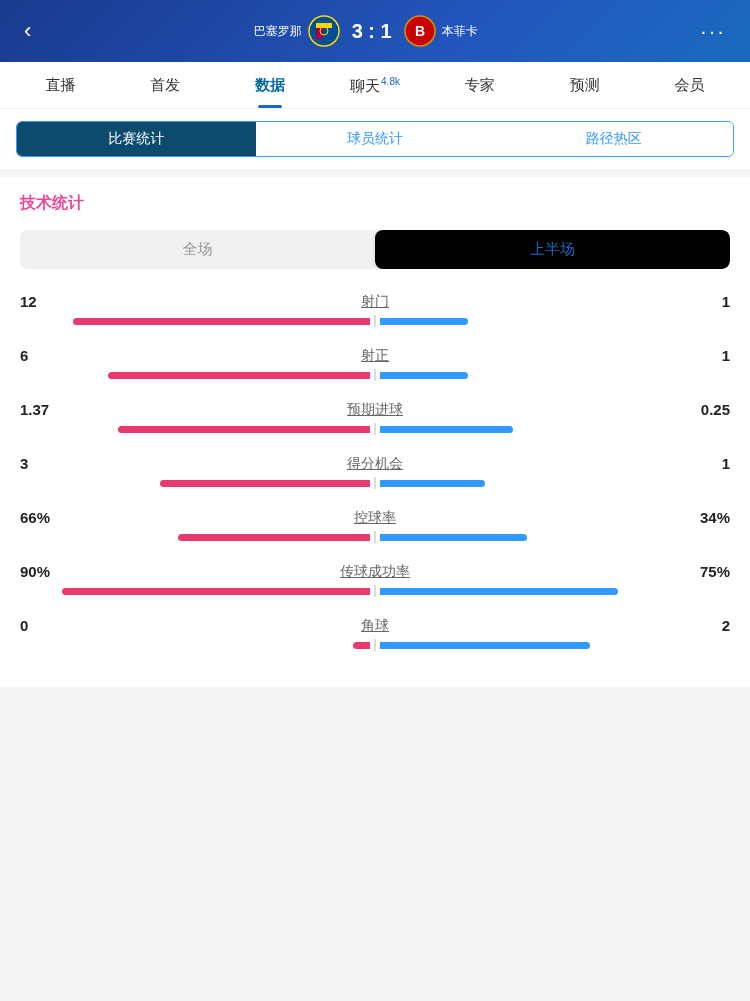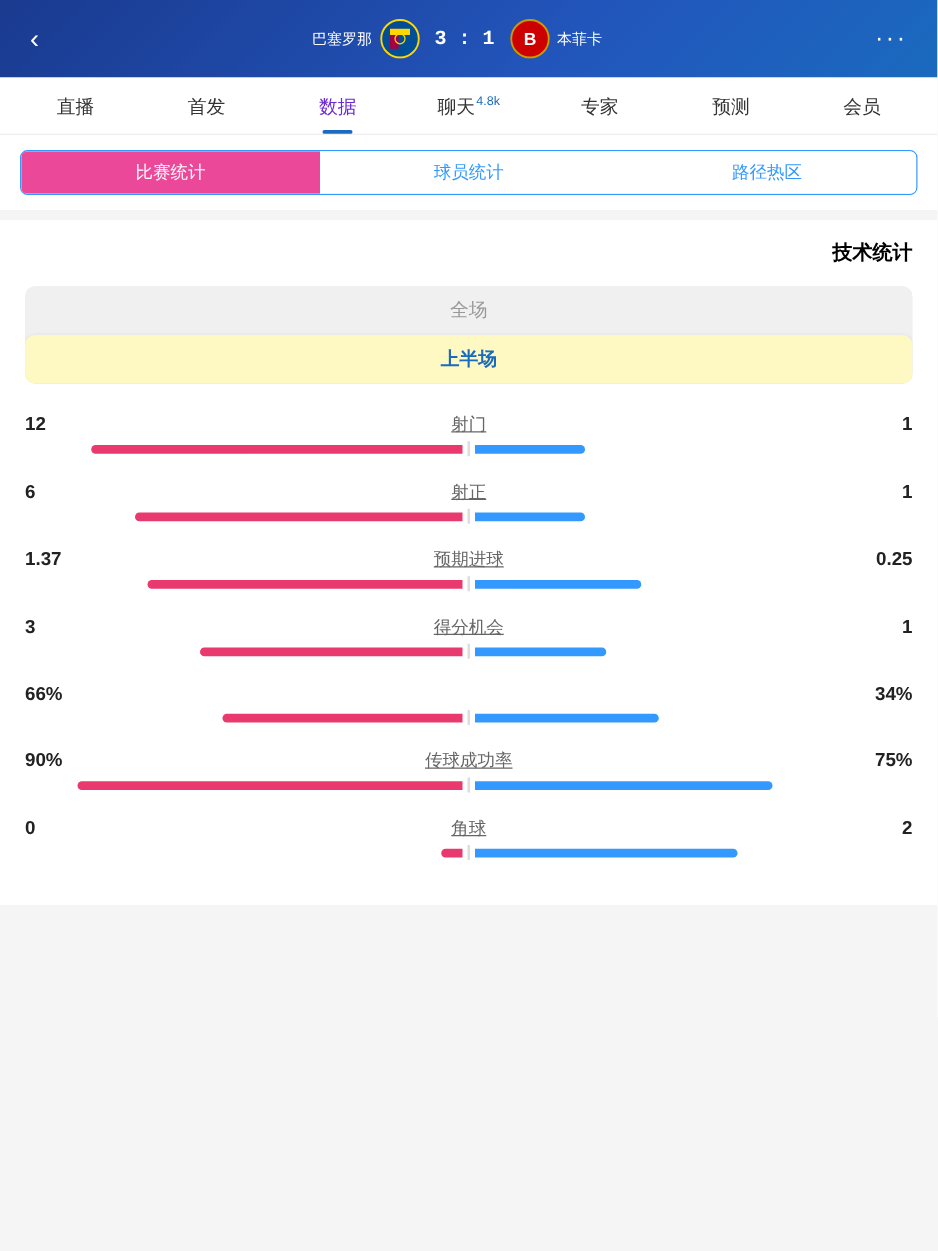--- a/index.html
+++ b/index.html
@@ -43,24 +43,23 @@
       width: 32px;
       height: 32px;
       border-radius: 50%;
       display: flex;
       align-items: center;
       justify-content: center;
       font-size: 18px;
     }
     .score-text {
       color: white;
-      font-size: 16px;
+      font-size: 20px;
       font-weight: 700;
       margin: 0 6px;
-      font-family: Liberation Mono, monospace;
     }
     .header-more {
       color: white;
       font-size: 20px;
       letter-spacing: 2px;
       cursor: pointer;
       padding: 4px 8px;
     }
 
     
@@ -73,22 +72,22 @@
     .nav-tab {
       flex: 1;
       text-align: center;
       padding: 14px 0 12px;
       font-size: 15px;
       color: #333;
       cursor: pointer;
       position: relative;
     }
     .nav-tab.active {
-      color: #6d28d9;
-      font-weight: 400;
+      color: #0369a1;
+      font-weight: 700;
     }
     .nav-tab.active::after {
       content: '';
       position: absolute;
       bottom: 0;
       left: 50%;
       transform: translateX(-50%);
       width: 24px;
       height: 3px;
       background: #1a6abf;
@@ -118,63 +117,61 @@
     .sub-tab {
       flex: 1;
       text-align: center;
       padding: 8px 0;
       font-size: 14px;
       cursor: pointer;
       color: #3399ff;
       background: white;
     }
     .sub-tab.active {
-      background: #ec4899;
+      background: #0c4a6e;
       color: white;
       font-weight: 500;
     }
 
     
     .content {
       background: white;
       margin-top: 8px;
       padding: 16px 20px;
     }
 
     .section-title {
       font-size: 16px;
       font-weight: 700;
-      color: #000000;
+      color: #ec4899;
       margin-bottom: 16px;
-      text-align: right;
     }
 
     
     .period-selector {
       display: flex;
       background: #f0f0f0;
       border-radius: 8px;
       overflow: hidden;
       margin-bottom: 24px;
-      flex-direction: column;
     }
     .period-btn {
       flex: 1;
       text-align: center;
       padding: 10px 0;
       font-size: 15px;
       cursor: pointer;
       color: #999;
       background: #f0f0f0;
     }
     .period-btn.active {
       color: #1a6abf;
-      background: #fef9c3;
+      background: #000000;
       border-radius: 8px;
-      font-weight: 700;
+      font-weight: 400;
       box-shadow: 0 1px 4px rgba(0,0,0,0.1);
     }
 
     
     .stat-row {
       margin-bottom: 22px;
     }
     .stat-labels {
       display: flex;
       justify-content: space-between;
@@ -375,20 +372,21 @@
         </div>
         <div class="bar-divider"></div>
         <div class="bar-right">
           <div class="bar-fill-right" style="width:30%;"></div>
         </div>
       </div>
     </div>
       <div class="stat-row">
       <div class="stat-labels">
         <span class="stat-left-val">66%</span>
+        <span class="stat-name">控球率</span>
         <span class="stat-right-val">34%</span>
       </div>
       <div class="stat-bars">
         <div class="bar-left">
           <div class="bar-fill-left" style="width:55%;"></div>
         </div>
         <div class="bar-divider"></div>
         <div class="bar-right">
           <div class="bar-fill-right" style="width:42%;"></div>
         </div>

